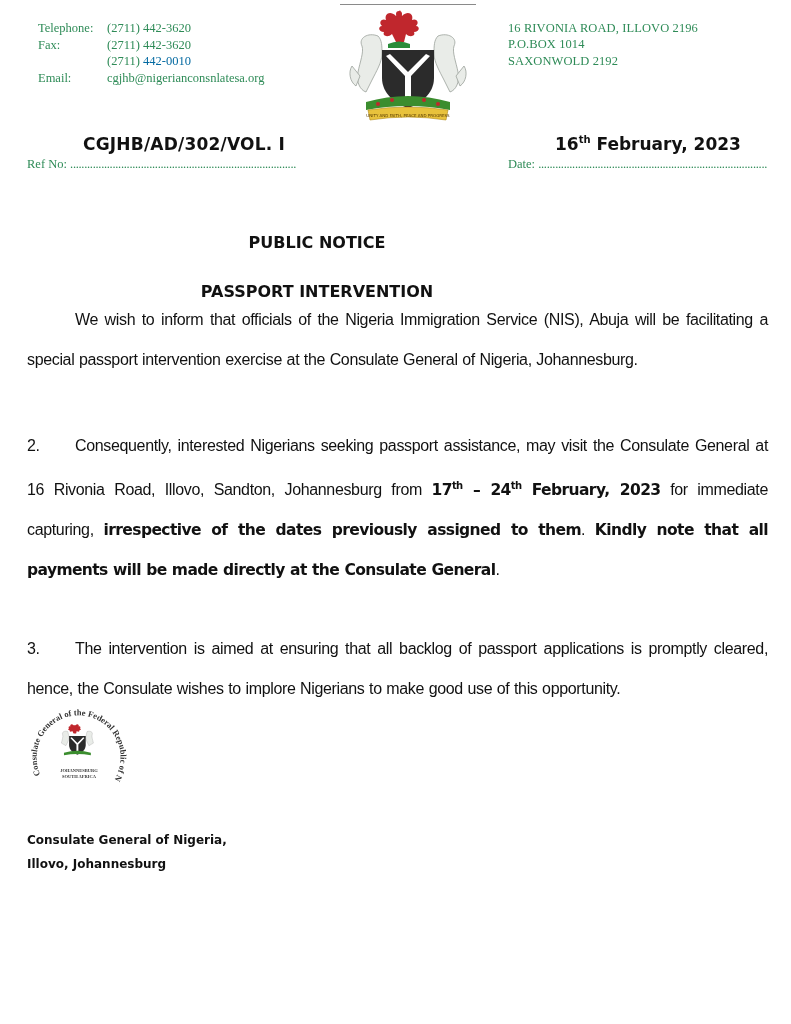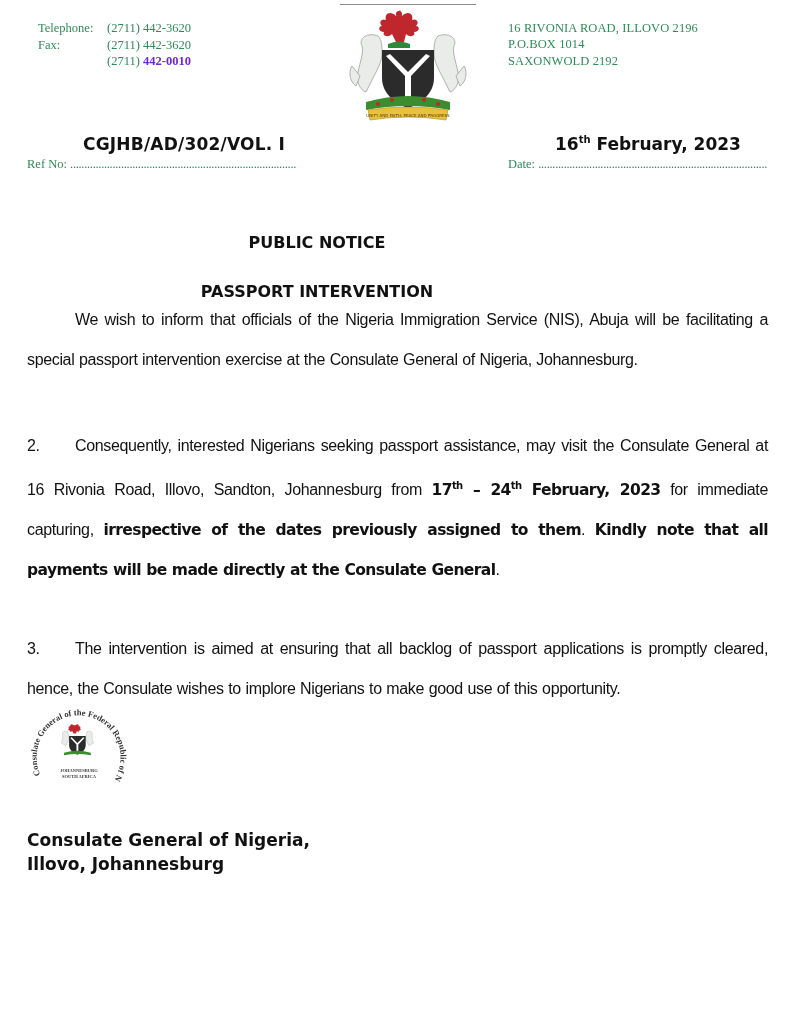--- a/index.html
+++ b/index.html
@@ -5,21 +5,21 @@
     html, body { margin: 0; padding: 0; background: #ffffff; }
     body { width: 791px; height: 1024px; position: relative; overflow: hidden;
            font-family: "DejaVu Sans", sans-serif; color: #111; }
     .serif { font-family: "Liberation Serif", "DejaVu Serif", serif; }
     .green { color: #2e8b57; }
 
     
     .contact { position: absolute; left: 38px; top: 20px; font-size: 12.5px; line-height: 16.5px; }
     .contact .row { display: flex; white-space: nowrap; }
     .contact .lbl { width: 69px; }
-    .contact .val b { font-weight: bold; color: #6d28d9; }
+    .contact .val b { font-weight: normal; color: #0369a1; }
 
     
     .address { position: absolute; left: 508px; top: 20px; font-size: 12.5px; line-height: 16.3px;
                text-transform: uppercase; white-space: nowrap; letter-spacing: 0.1px; }
 
     
     .arms-line { position: absolute; left: 340px; top: 4px; width: 136px; height: 1px; background: #8a8a8a; }
     .arms { position: absolute; left: 338px; top: 6px; width: 140px; height: 118px; }
 
     
@@ -43,37 +43,41 @@
     .p2 { top: 426px; }
     .p3 { top: 587px; margin-top: 42px; }
     .num { display: inline-block; width: 48px; }
     .para b { font-family: "DejaVu Sans", sans-serif; letter-spacing: -0.6px; font-size: 15.5px; }
     .para sup { font-size: 10px; vertical-align: 6px; }
 
     
     .stamp { position: absolute; left: 22px; top: 700px; width: 110px; height: 108px; }
 
     
-    .sig { position: absolute; left: 27px; top: 828px; font-weight: bold; font-size: 17px; line-height: 24px; }
+    .sig { position: absolute; left: 27px; top: 828px; font-weight: bold; font-size: 12px; line-height: 24px; }
   </style>
 </head>
 <body>
 
 <div class="contact serif green">
   <div class="row">
     <span class="lbl">Telephone:</span>
     <span class="val">(2711) 442-3620</span>
   </div>
   <div class="row">
     <span class="lbl">Fax:</span>
     <span class="val">(2711) 442-3620</span>
   </div>
   <div class="row">
     <span class="lbl"></span>
     <span class="val"><span>(2711) </span><b>442-0010</b></span>
+  </div>
+  <div class="row">
+    <span class="lbl">Email:</span>
+    <span class="val">cgjhb@nigerianconsnlatesa.org</span>
   </div>
 </div>
 
 <div class="arms-line"></div>
 <svg class="arms" viewBox="0 0 140 118">
 
   <g fill="#c0272d">
     <path d="M58 10 C52 4 46 8 48 14 C44 12 40 16 44 20 C40 20 40 26 46 26 C44 30 50 32 54 28 L58 36 L66 36 L68 28 C72 32 78 30 76 26 C82 26 82 20 78 20 C82 16 78 12 74 14 C76 8 70 4 64 10 L62 4 Z"></path>
     <circle cx="61" cy="8" r="3"></circle>
   </g>

